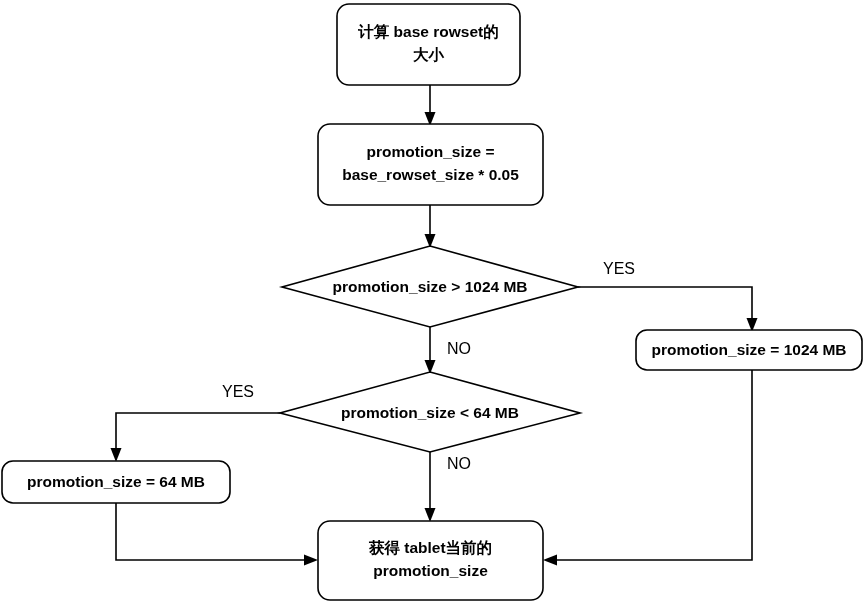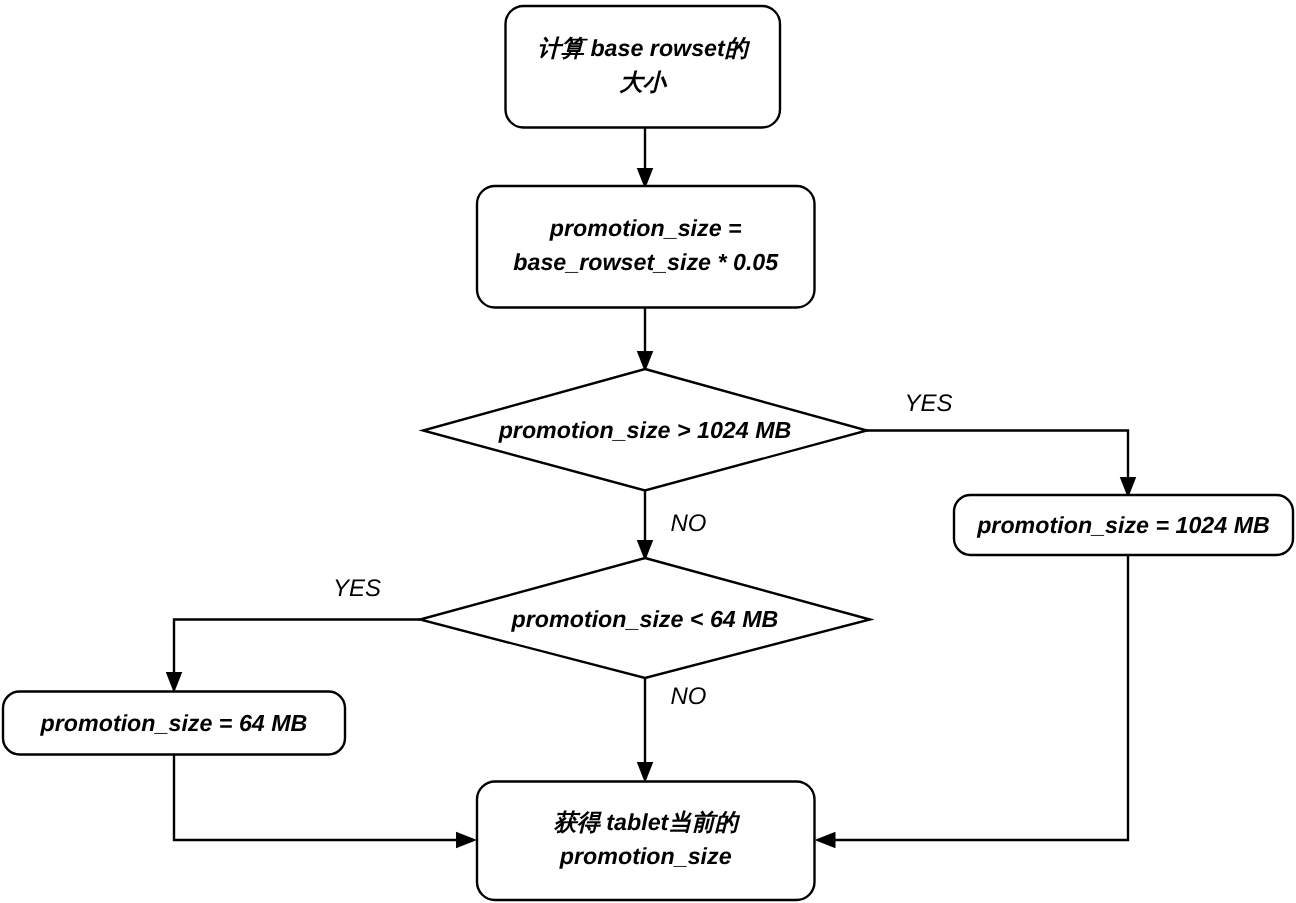--- a/index.html
+++ b/index.html
@@ -11,21 +11,20 @@
     width: 864px;
     height: 602px;
     overflow: hidden;
     font-family: "Liberation Sans", sans-serif;
   }
   #flow-root {
     position: relative;
     width: 864px;
     height: 602px;
     background: #ffffff;
-    font-style: italic;
   }
   svg#flow-svg {
     position: absolute;
     left: 0;
     top: 0;
     width: 864px;
     height: 602px;
     display: block;
   }
   .node-shape {

